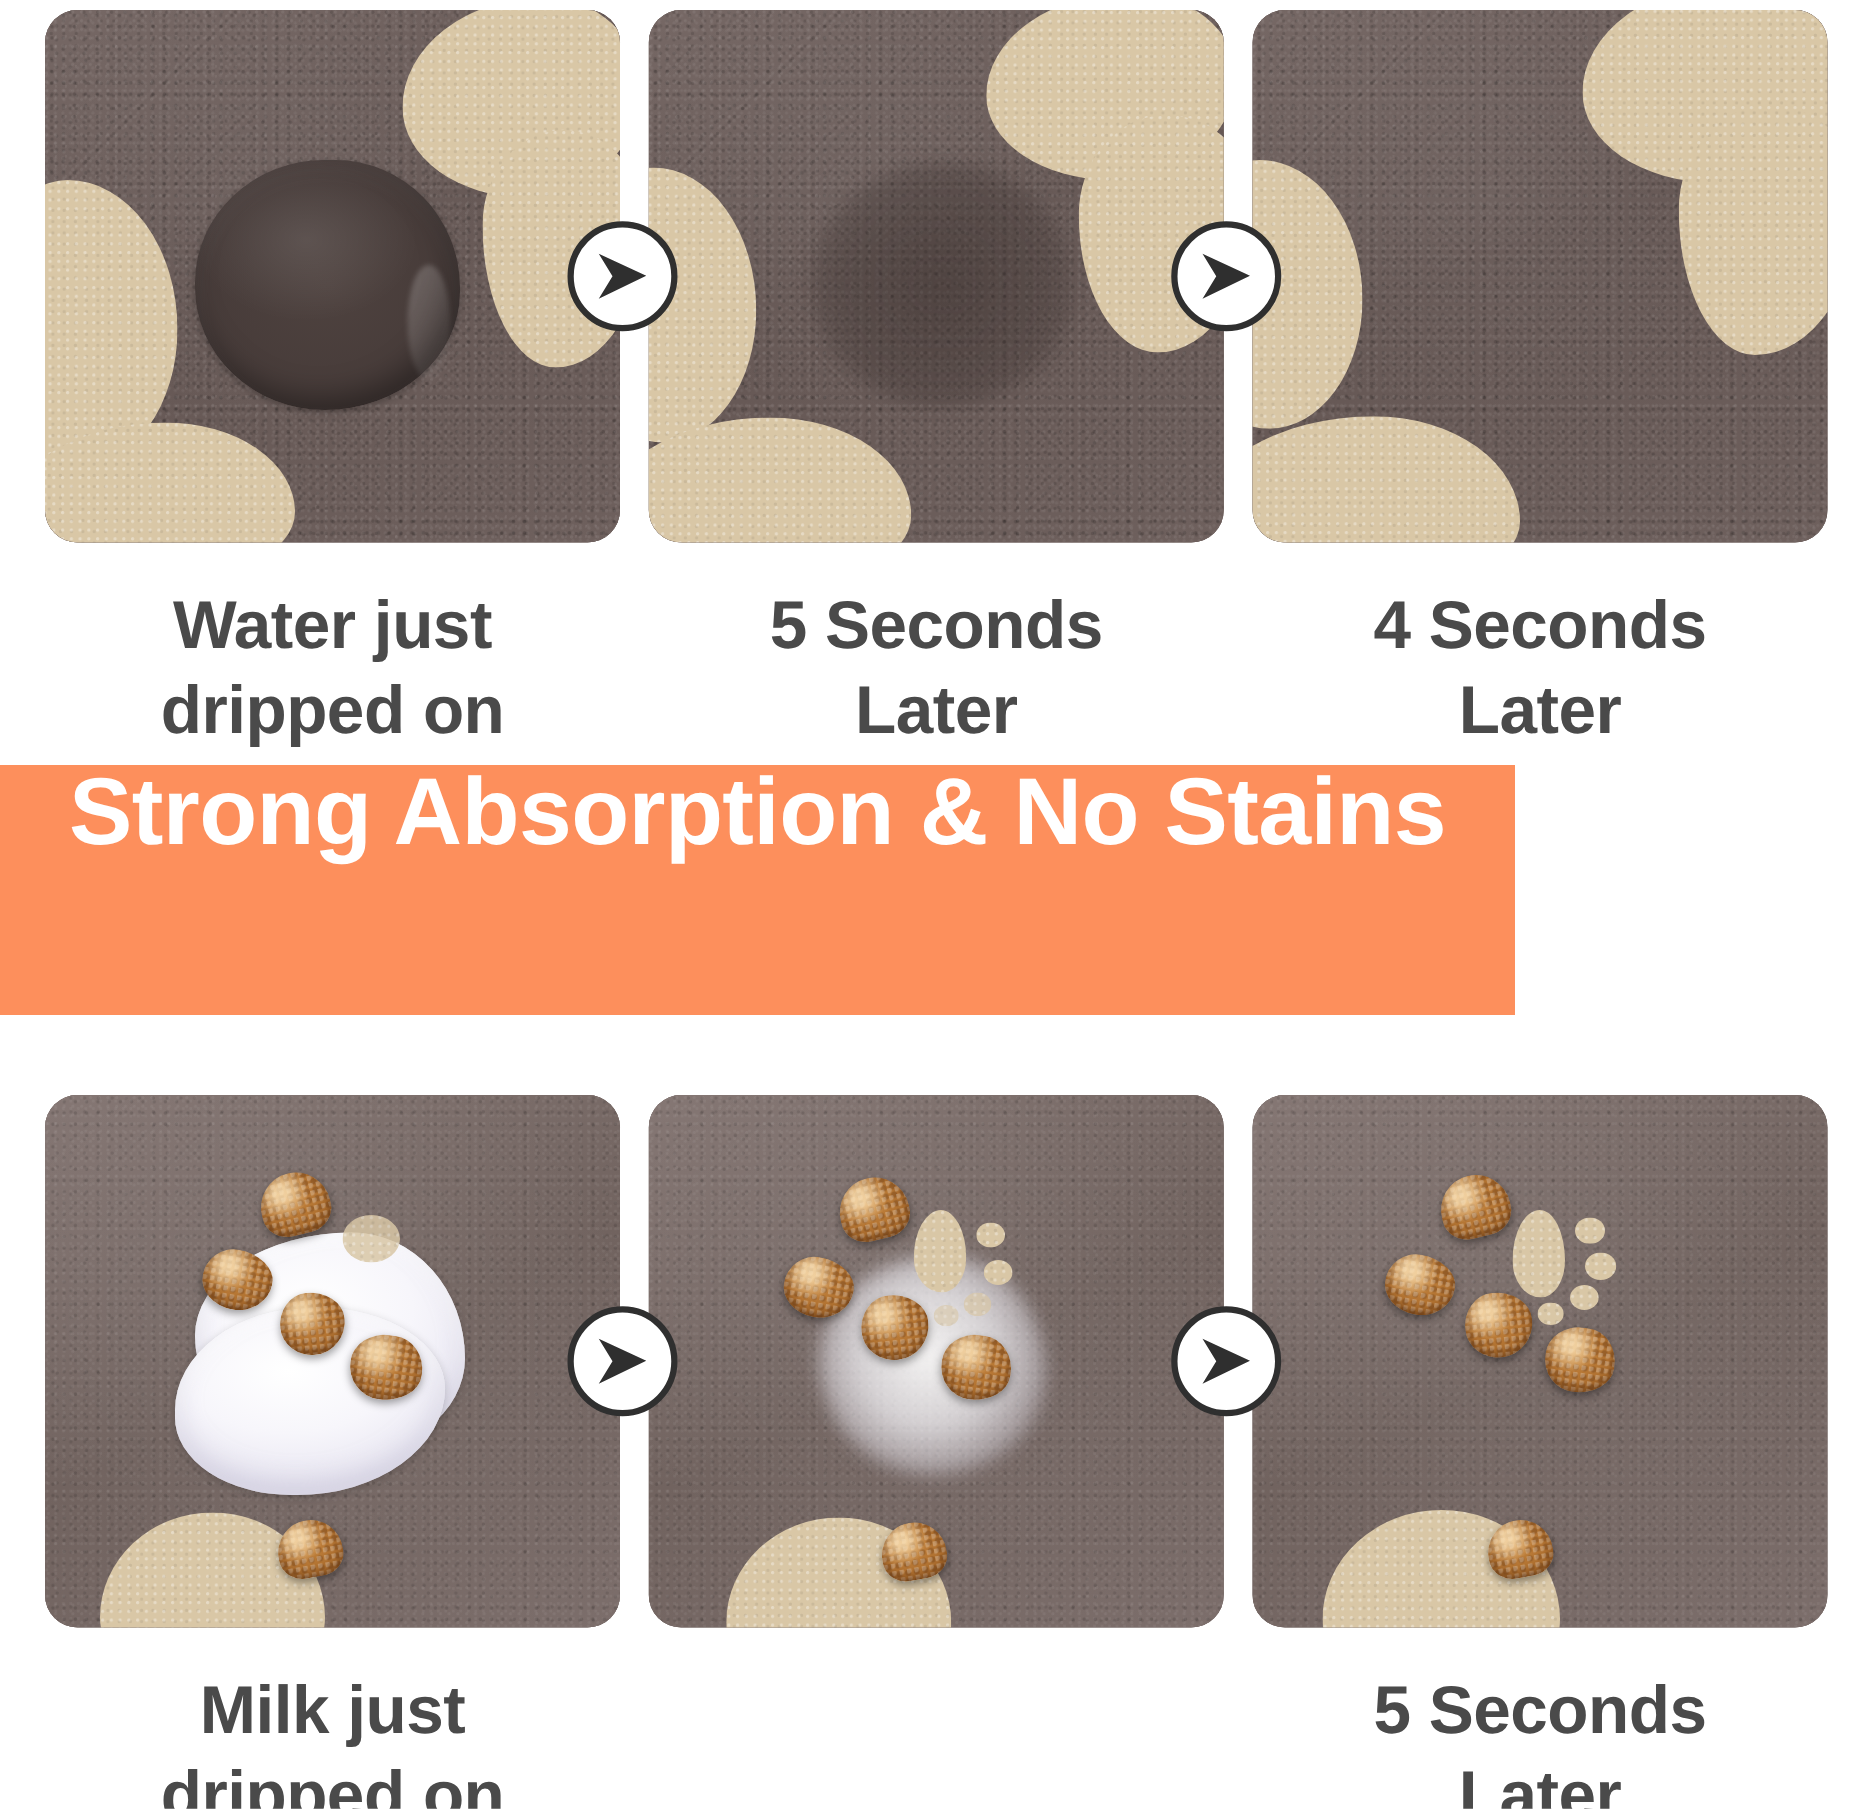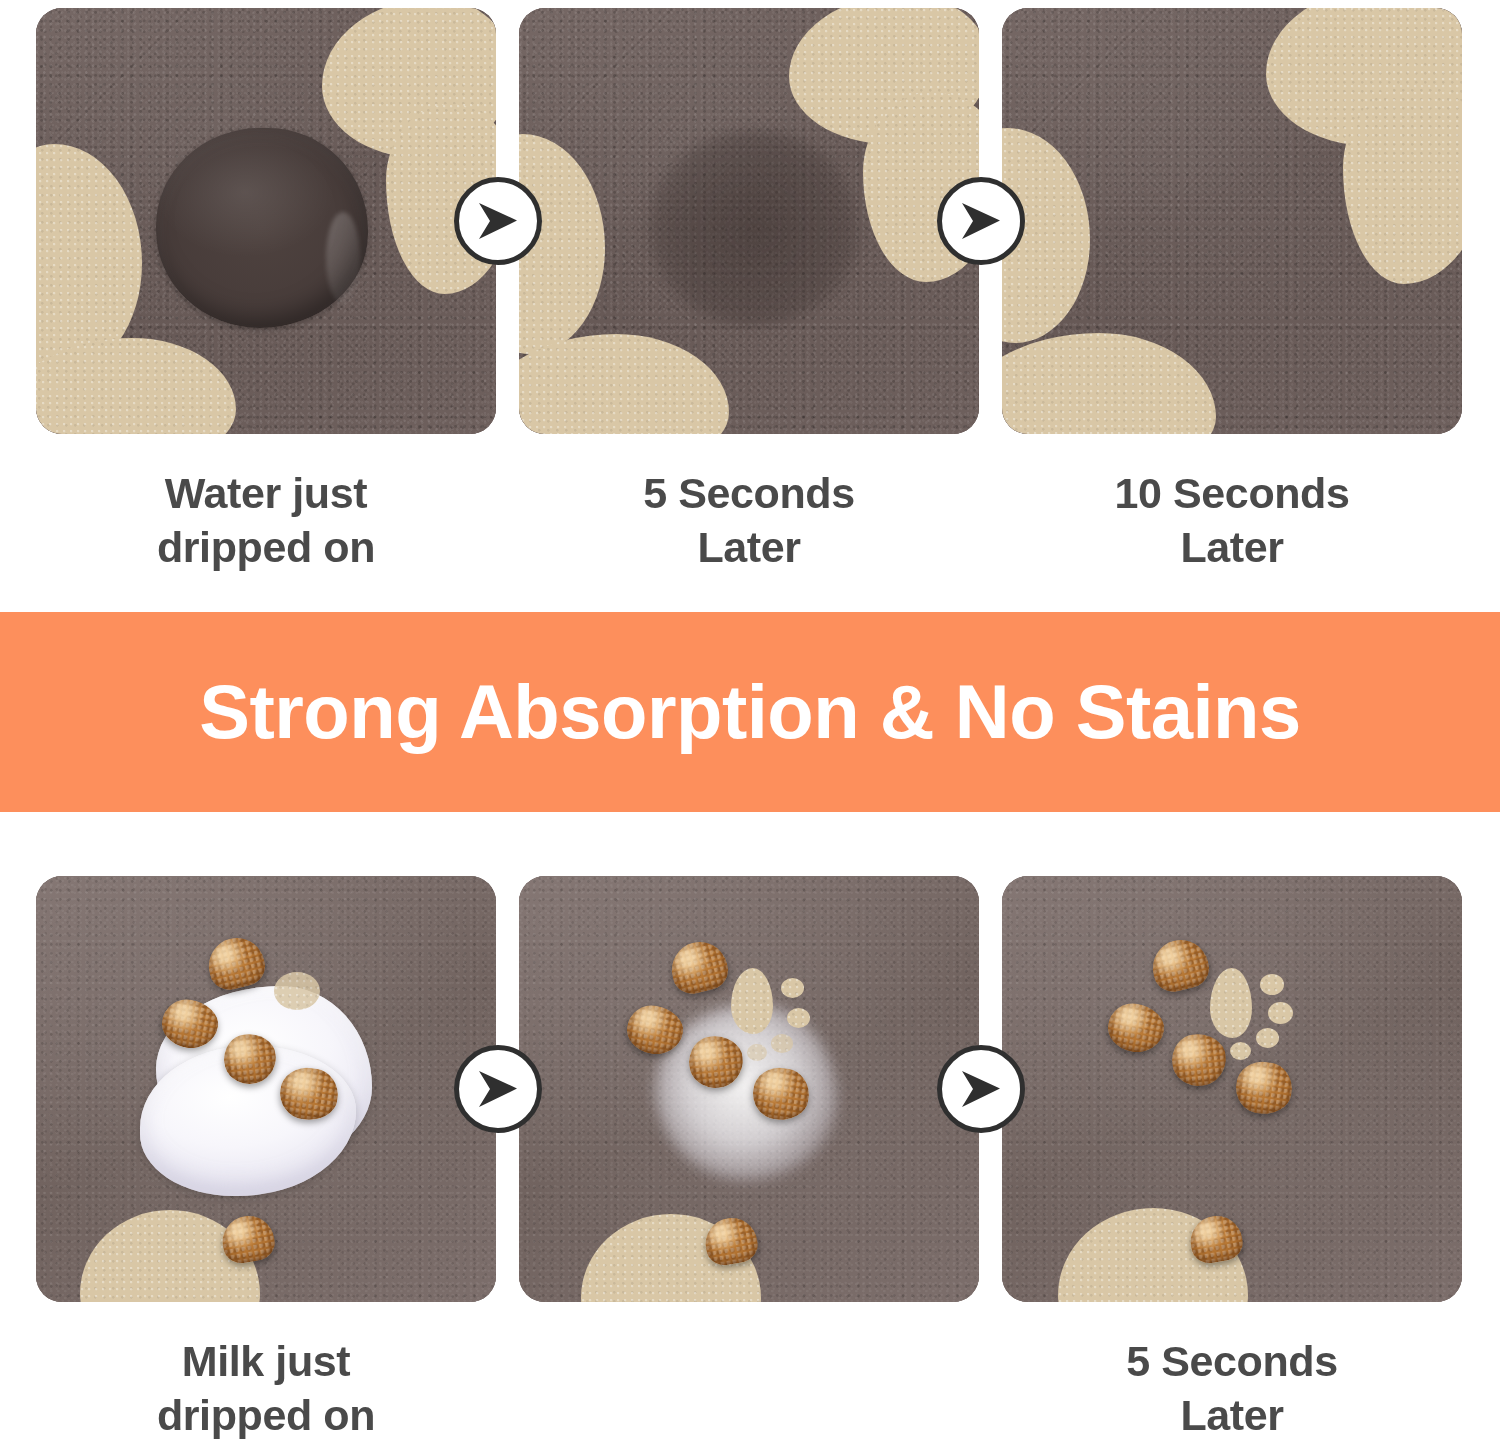--- a/index.html
+++ b/index.html
@@ -173,39 +173,38 @@
     width: 1426px;
     display: flex;
     justify-content: space-between;
   }
   #caption-row-top    { top: 466px; }
   #caption-row-bottom { top: 1334px; }
 
   .caption {
     width: 460px;
     text-align: center;
-    font-size: 43px;
+    font-size: 54px;
     font-weight: bold;
     line-height: 1.26;
     color: #4a4a4a;
     letter-spacing: -0.4px;
     white-space: pre-line;
   }
   .caption.accent { color: #f2854f; }
 
   
   .banner {
     position: absolute;
     left: 0;
     top: 612px;
-    width: 1500px;
+    width: 1212px;
     height: 200px;
     background: #fd8f5c;
     display: flex;
-    align-items: center;
     justify-content: center;
   }
   .banner-text {
     color: #ffffff;
     font-size: 76px;
     font-weight: bold;
     letter-spacing: -0.5px;
     line-height: 1;
   }
 </style>
@@ -261,21 +260,21 @@
         <div class="beige" style="left:-46px; bottom:-44px; width:260px; height:145px; border-radius:55% 45% 50% 50% / 62% 58% 42% 38%;"></div>
       </div>
     </div>
   </div>
 
   <div class="caption-row" id="caption-row-top">
     <div class="caption">Water just
 dripped on</div>
     <div class="caption">5 Seconds
 Later</div>
-    <div class="caption">10 Seconds
+    <div class="caption">4 Seconds
 Later</div>
   </div>
 
   <div class="banner">
     <div class="banner-text">Strong Absorption &amp; No Stains</div>
   </div>
 
   <div class="photo-row" id="row-bottom">
 
     <div class="photo-cell">

